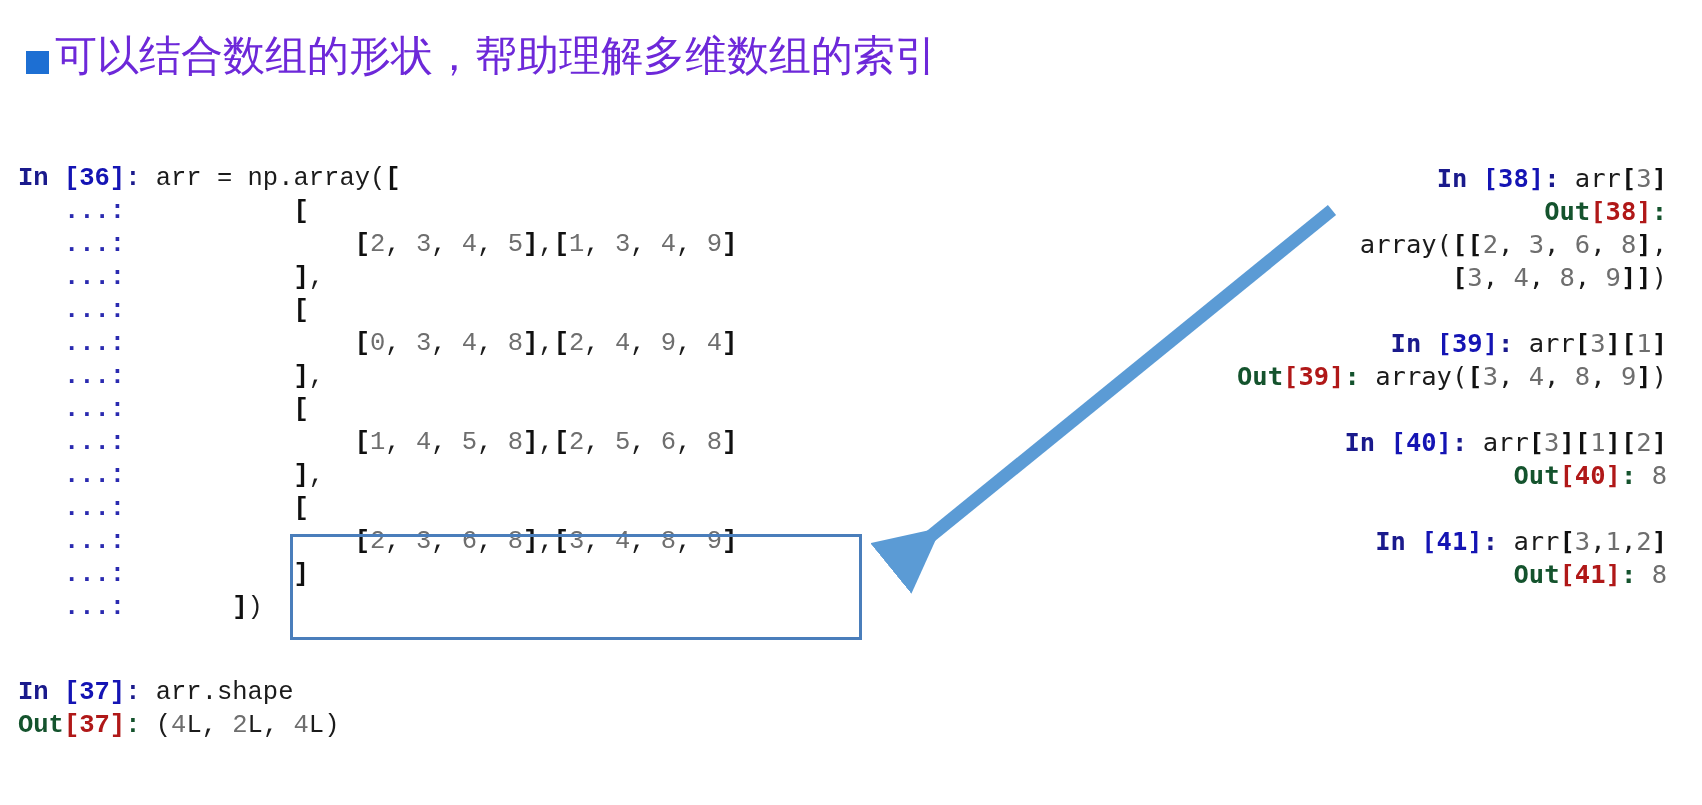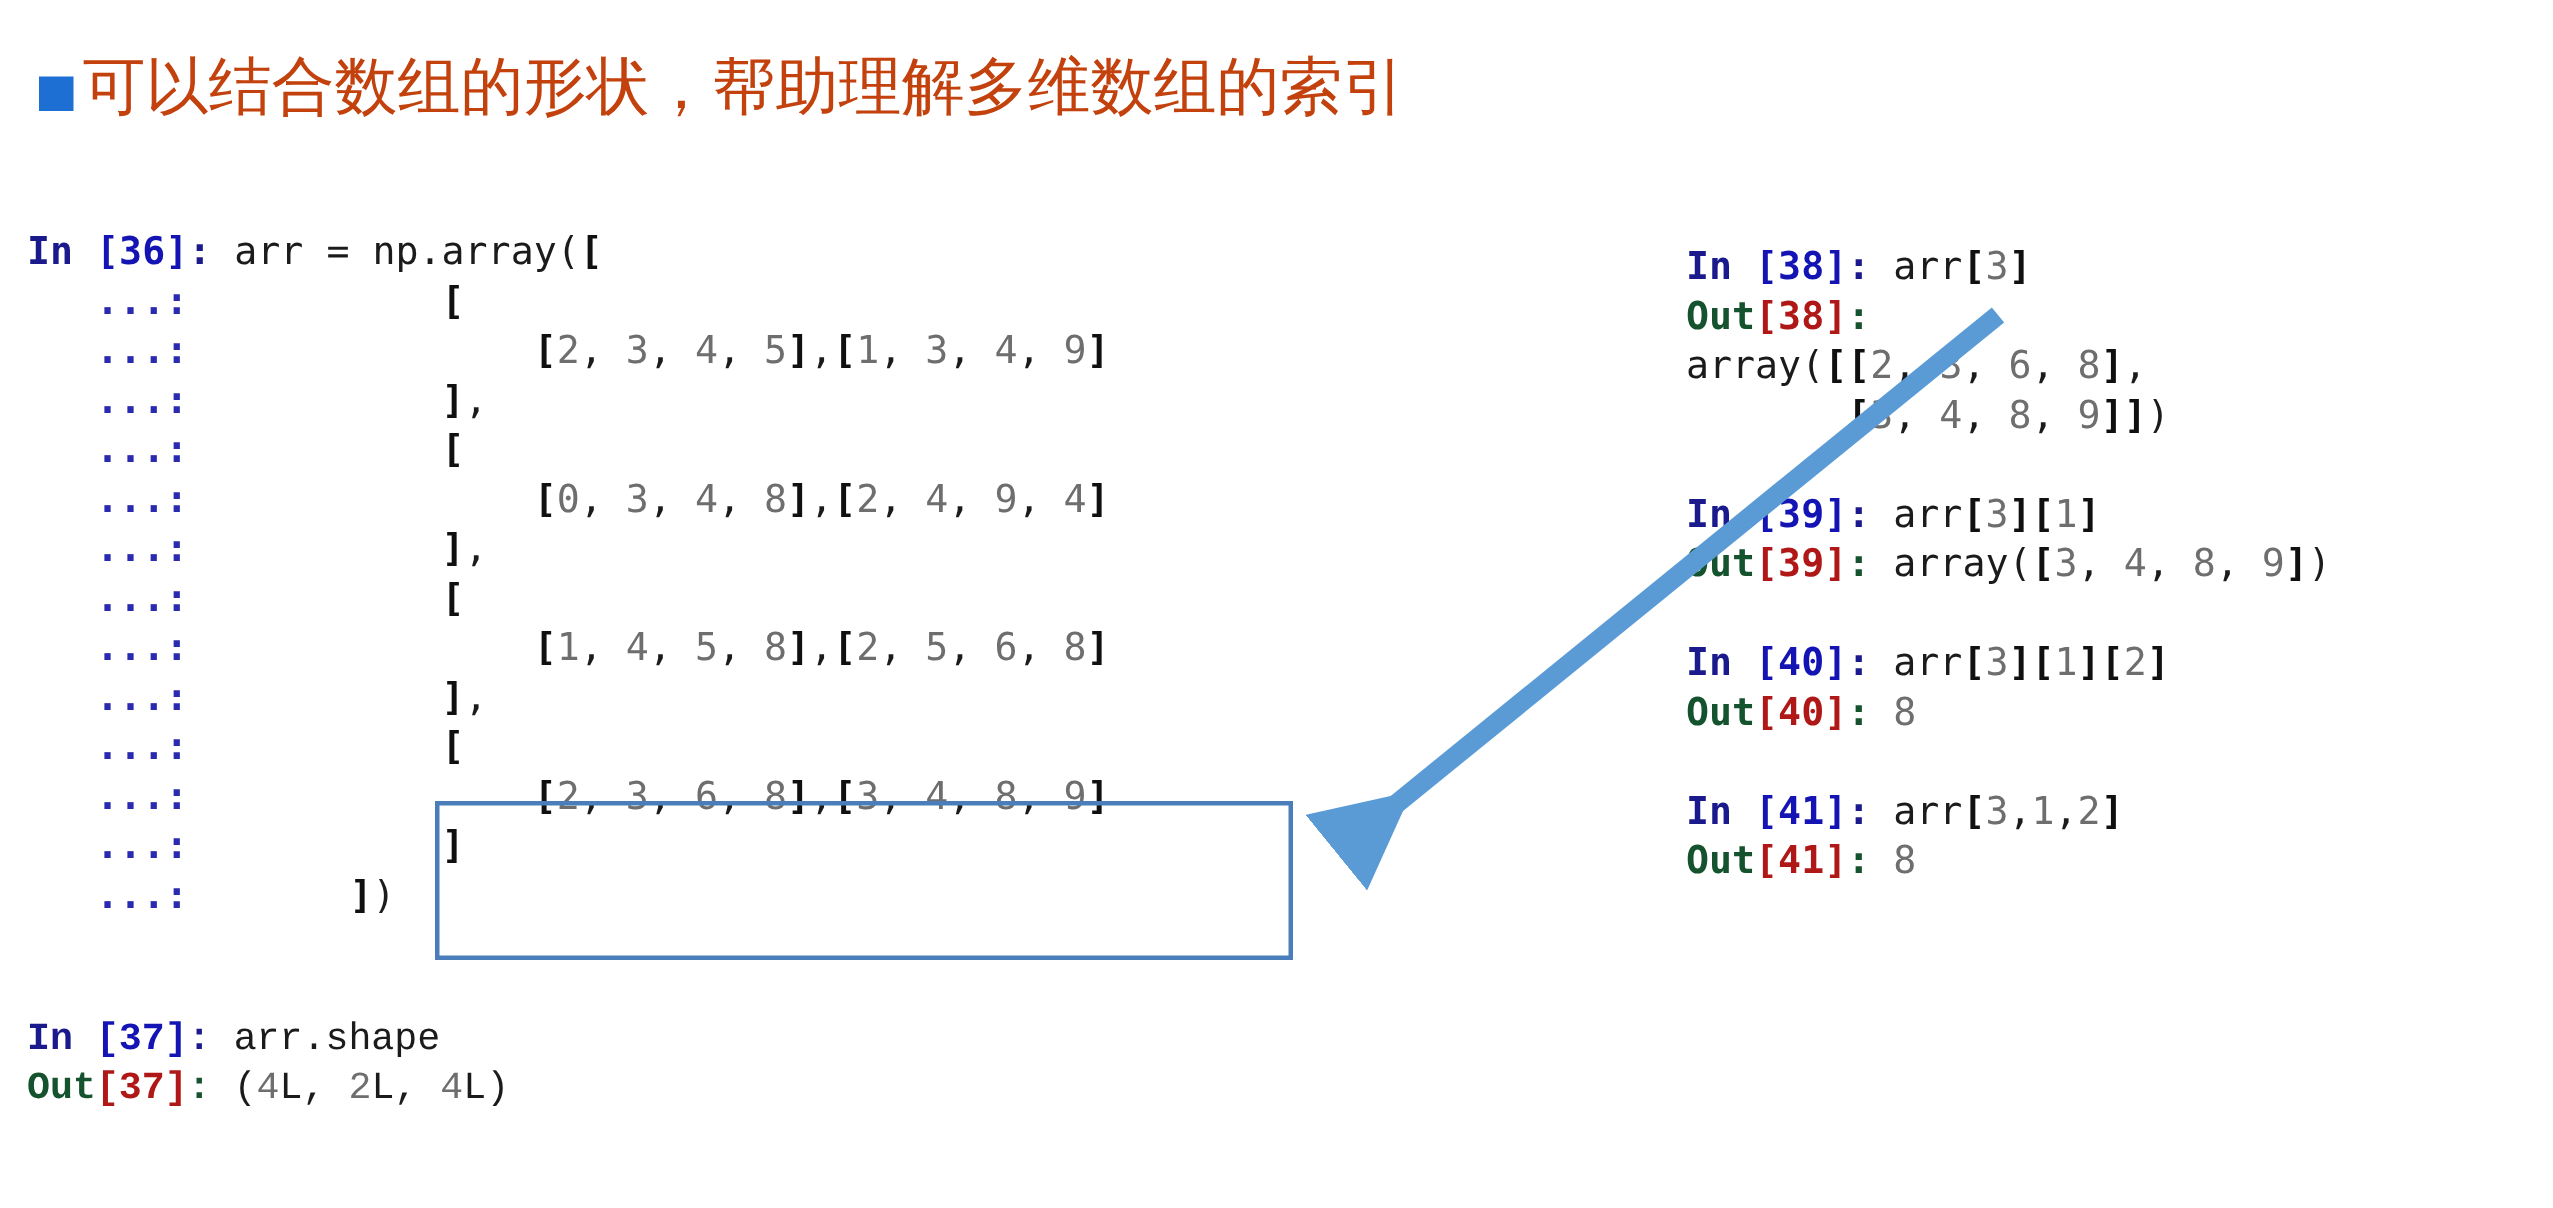--- a/index.html
+++ b/index.html
@@ -27,37 +27,37 @@
   #title-bullet {
     width: 23px;
     height: 23px;
     background: #1d6fd3;
     flex: 0 0 auto;
     margin-top: 6px;
   }
   #title-text {
     font-size: 42px;
     line-height: 1.12;
-    color: #c2410c;
-    font-family: Liberation Serif, serif;
+    color: #6d28d9;
+    font-family: Liberation Mono, monospace;
     letter-spacing: 0px;
     white-space: nowrap;
   }
 
   
   .console {
     position: absolute;
     font-family: "DejaVu Sans Mono", "Liberation Mono", monospace;
     font-size: 25.5px;
     line-height: 33px;
     white-space: pre;
   }
-  #console-left  { left: 18px;  top: 152px; }
+  #console-left  { left: 18px;  top: 162px; font-family: Liberation Mono, monospace; }
   #console-shape { left: 18px;  top: 676px; font-family: Liberation Mono, monospace; }
-  #console-right { left: 1124px; top: 162px; }
+  #console-right { left: 1237px; top: 162px; text-align: right; }
 
   .line { height: 33px; white-space: pre; }
   .blank { height: 33px; }
 
   .tok-in     { color: #1a1a8c; font-weight: 700; }
   .tok-in-num { color: #1414b4; font-weight: 700; }
   .tok-out    { color: #14532d; font-weight: 700; }
   .tok-out-num{ color: #b01818; font-weight: 700; }
   .tok-code   { color: #1b1b1b; }
   .tok-dim    { color: #6e6e6e; }

